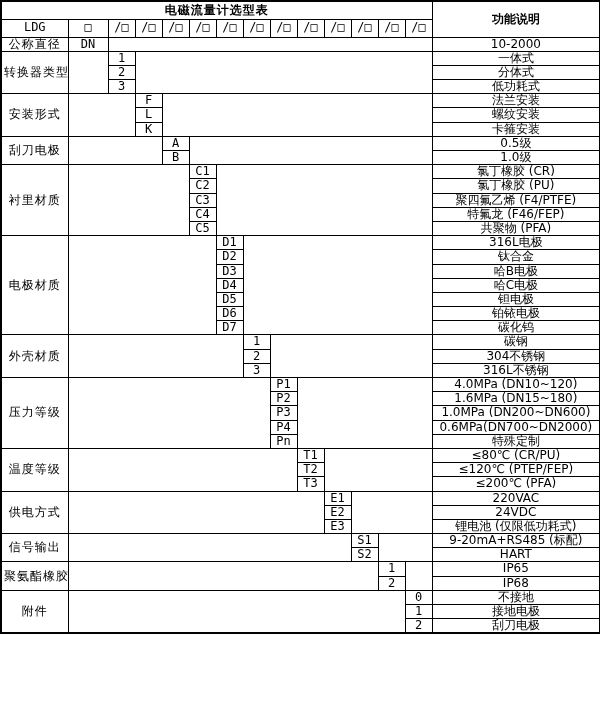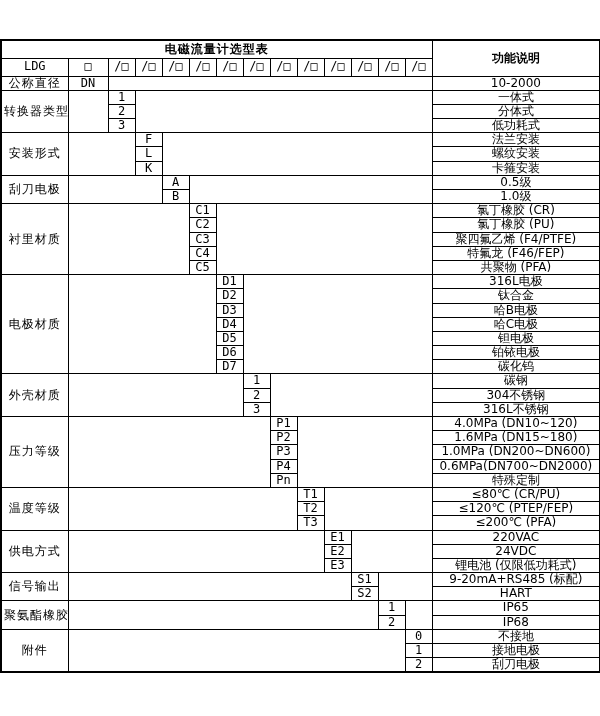--- a/index.html
+++ b/index.html
@@ -7,21 +7,20 @@
     font-family: "DejaVu Sans", "Liberation Sans", sans-serif;
     color: #000000;
     width: 600px;
   }
   table.selector {
     border-collapse: collapse;
     table-layout: fixed;
     width: 600px;
     height: 632px;
     border: 2px solid #000;
-    margin-top: 39px;
   }
   table.selector td {
     border: 1px solid #000;
     padding: 0 2px;
     font-size: 12px;
     line-height: 1.1;
     overflow: hidden;
     white-space: nowrap;
     text-align: center;
     vertical-align: middle;

